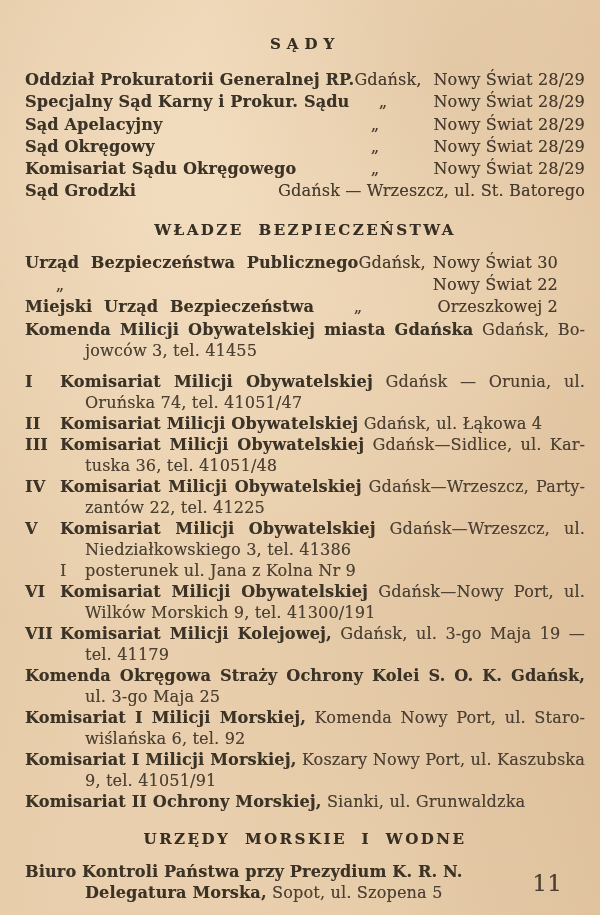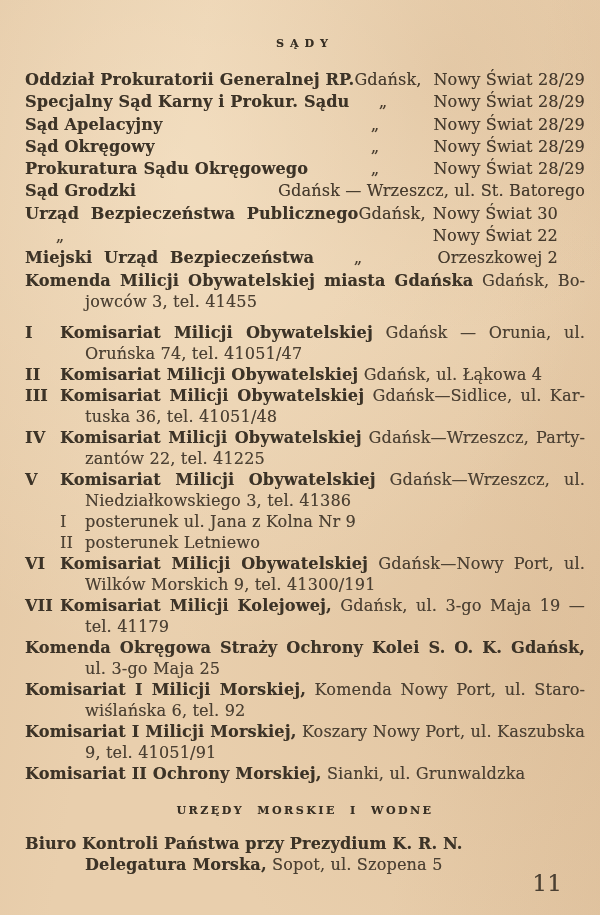--- a/index.html
+++ b/index.html
@@ -17,21 +17,21 @@
     background-image:
       radial-gradient(120% 90% at 30% 18%, rgba(255,242,218,0.40), transparent 60%),
       radial-gradient(90% 70% at 88% 70%, rgba(206,170,130,0.28), transparent 65%),
       radial-gradient(60% 40% at 75% 8%,  rgba(201,163,122,0.30), transparent 70%),
       linear-gradient(100deg, rgba(203,166,126,0.20), transparent 28%, transparent 72%, rgba(203,166,126,0.25));
     text-shadow:0.2px 0.2px 0.4px rgba(56,42,26,0.45);
   }
   .head {
     margin:0 0 15px 0;
     text-align:center;
-    font-size:11px;
+    font-size:15px;
     font-weight:bold;
     color:#372f24;
     letter-spacing:2.5px;
     word-spacing:7px;
     line-height:20px;
   }
   .head.sady { letter-spacing:6px; }
   .head.mt { margin-top:17px; margin-bottom:12px; }
 
   .trow { display:flex; line-height:22.3px;justify-content:space-between; }
@@ -85,29 +85,30 @@
     <span class="nm">Sąd Apelacyjny</span>
     <span class="mid">„</span>
     <span class="addr">Nowy Świat 28/29</span>
   </div>
   <div class="trow">
     <span class="nm">Sąd Okręgowy</span>
     <span class="mid">„</span>
     <span class="addr">Nowy Świat 28/29</span>
   </div>
   <div class="trow">
-    <span class="nm">Prokuratura Sądu Okręgowego</span>
+    <span class="nm">Komisariat Sądu Okręgowego</span>
     <span class="mid">„</span>
     <span class="addr">Nowy Świat 28/29</span>
   </div>
   <div class="trow">
     <span class="nm">Sąd Grodzki</span>
     <span class="addr-wide">Gdańsk — Wrzeszcz, ul. St. Batorego</span>
   </div>
 
+  <h2 class="head mt">WŁADZE BEZPIECZEŃSTWA</h2>
 
   <div class="wladze">
     <div class="trow">
       <span class="nm sp">Urząd Bezpieczeństwa Publicznego</span>
       <span class="mid">Gdańsk,</span>
       <span class="addr">Nowy Świat 30</span>
     </div>
     <div class="trow">
       <span class="mid">„</span>
       <span class="addr">Nowy Świat 22</span>
@@ -125,21 +126,20 @@
 
   <p class="entry"><span class="rn">II</span><span class="b">Komisariat Milicji Obywatelskiej</span> <span>Gdańsk, ul. Łąkowa 4</span></p>
 
   <p class="entry"><span class="rn">III</span><span class="b">Komisariat Milicji Obywatelskiej</span> <span>Gdańsk—Sidlice, ul. Kar­tuska 36, tel. 41051/48</span></p>
 
   <p class="entry"><span class="rn">IV</span><span class="b">Komisariat Milicji Obywatelskiej</span> <span>Gdańsk—Wrzeszcz, Party­zantów 22, tel. 41225</span></p>
 
   <p class="entry"><span class="rn">V</span><span class="b">Komisariat Milicji Obywatelskiej</span> <span>Gdańsk—Wrzeszcz, ul. Nie­działkowskiego 3, tel. 41386</span></p>
 
   <p class="entry sub"><span class="rn">I</span><span>posterunek ul. Jana z Kolna Nr 9</span></p>
-  <p class="entry sub"><span class="rn">II</span><span>posterunek Letniewo</span></p>
 
   <p class="entry"><span class="rn">VI</span><span class="b">Komisariat Milicji Obywatelskiej</span> <span>Gdańsk—Nowy Port, ul. Wilków Morskich 9, tel. 41300/191</span></p>
 
   <p class="entry"><span class="rn">VII</span><span class="b">Komisariat Milicji Kolejowej,</span> <span>Gdańsk, ul. 3-go Maja 19 — tel. 41179</span></p>
 
   <p class="entry"><span class="b">Komenda Okręgowa  Straży Ochrony Kolei S. O. K.  Gdańsk,</span> <span>ul. 3-go Maja 25</span></p>
 
   <p class="entry"><span class="b">Komisariat  I Milicji Morskiej,</span> <span>Komenda Nowy Port, ul. Staro­wiślańska 6, tel. 92</span></p>
 
   <p class="entry"><span class="b">Komisariat  I Milicji Morskiej,</span> <span>Koszary Nowy Port, ul. Kaszub­ska 9, tel. 41051/91</span></p>

